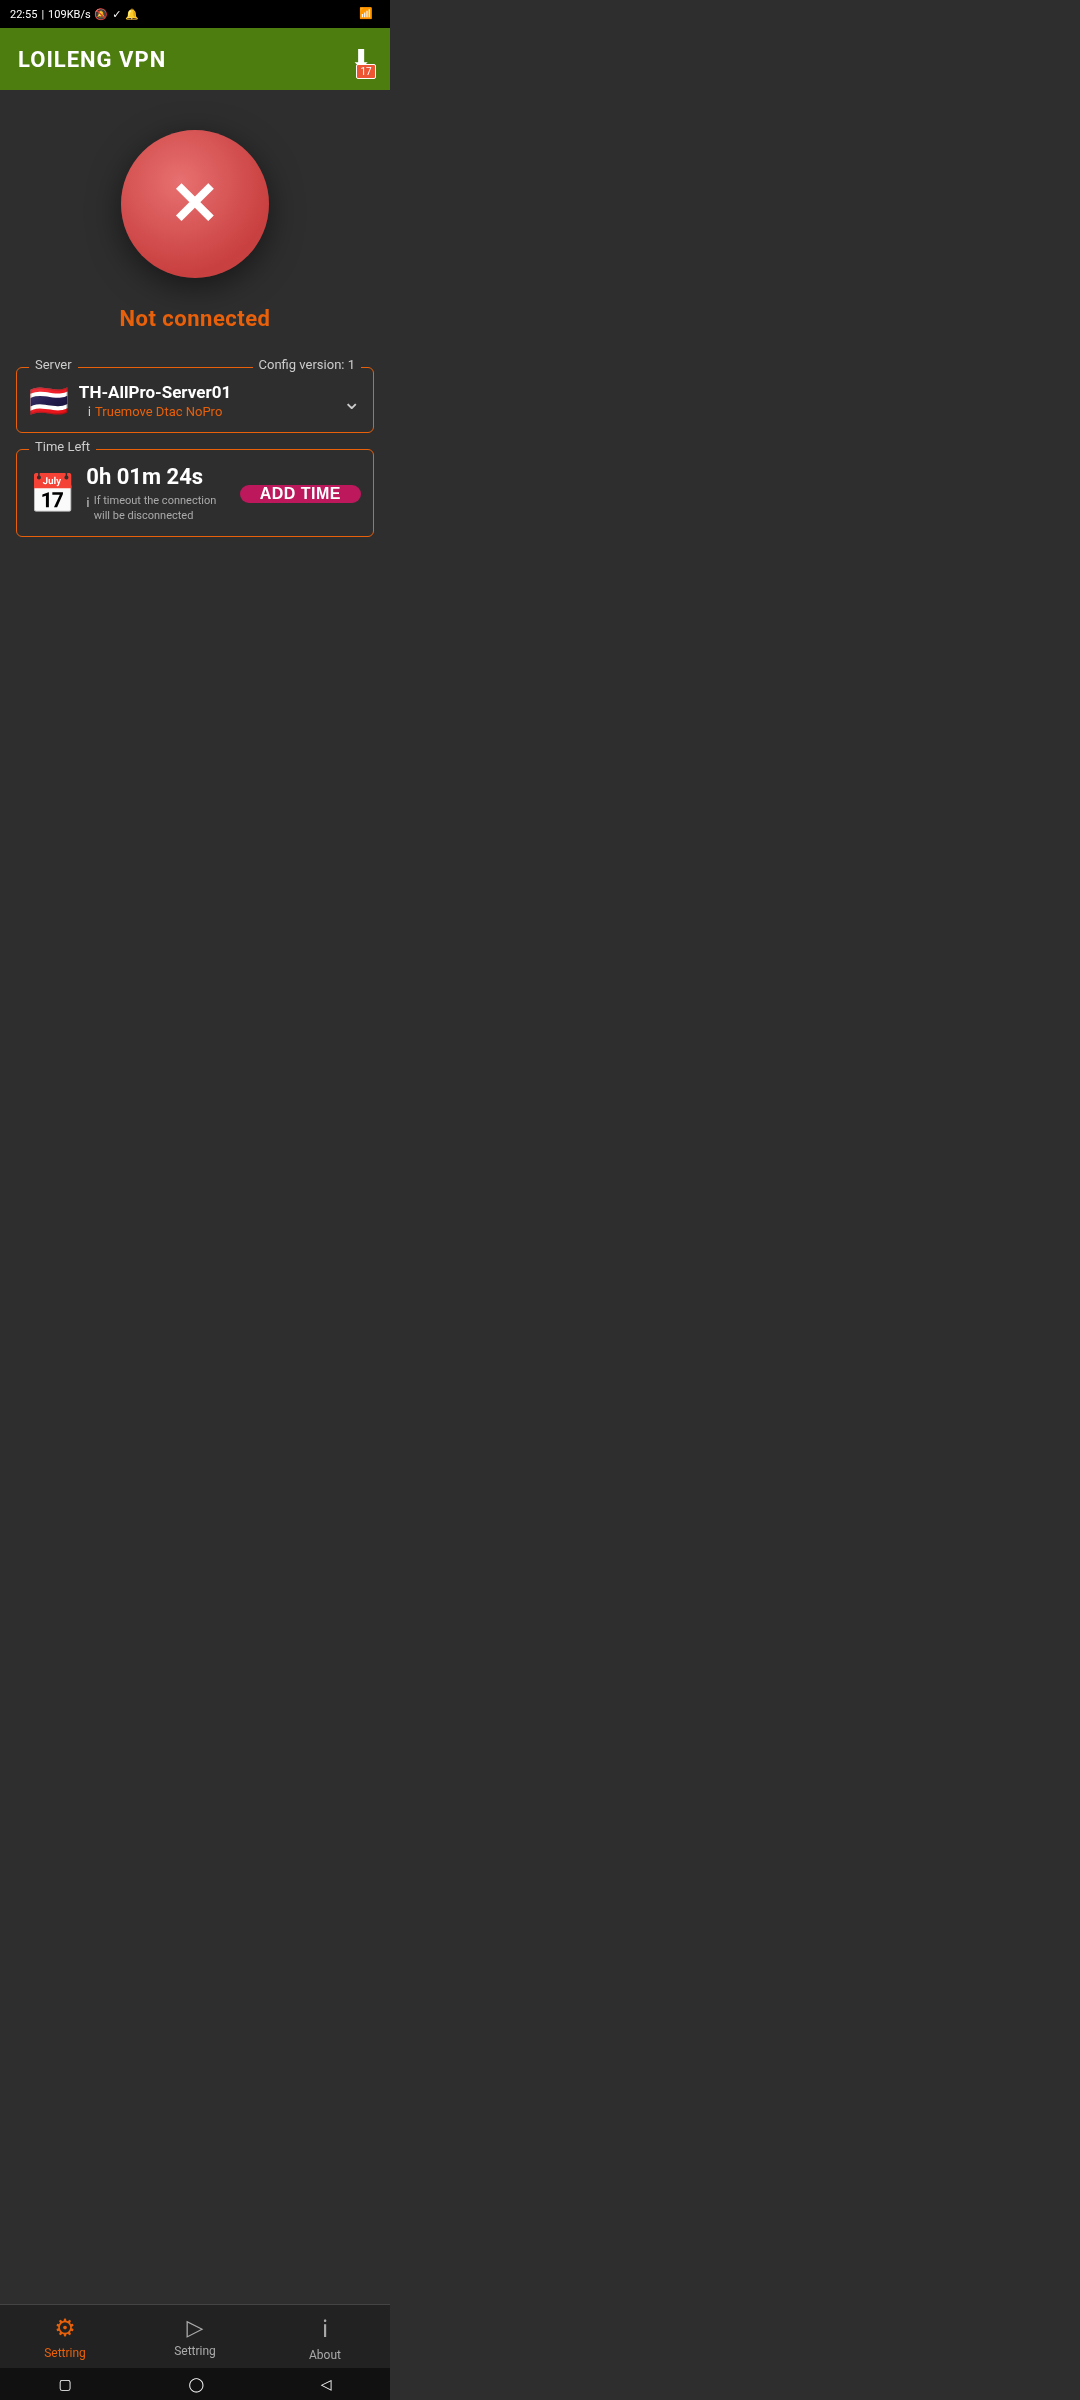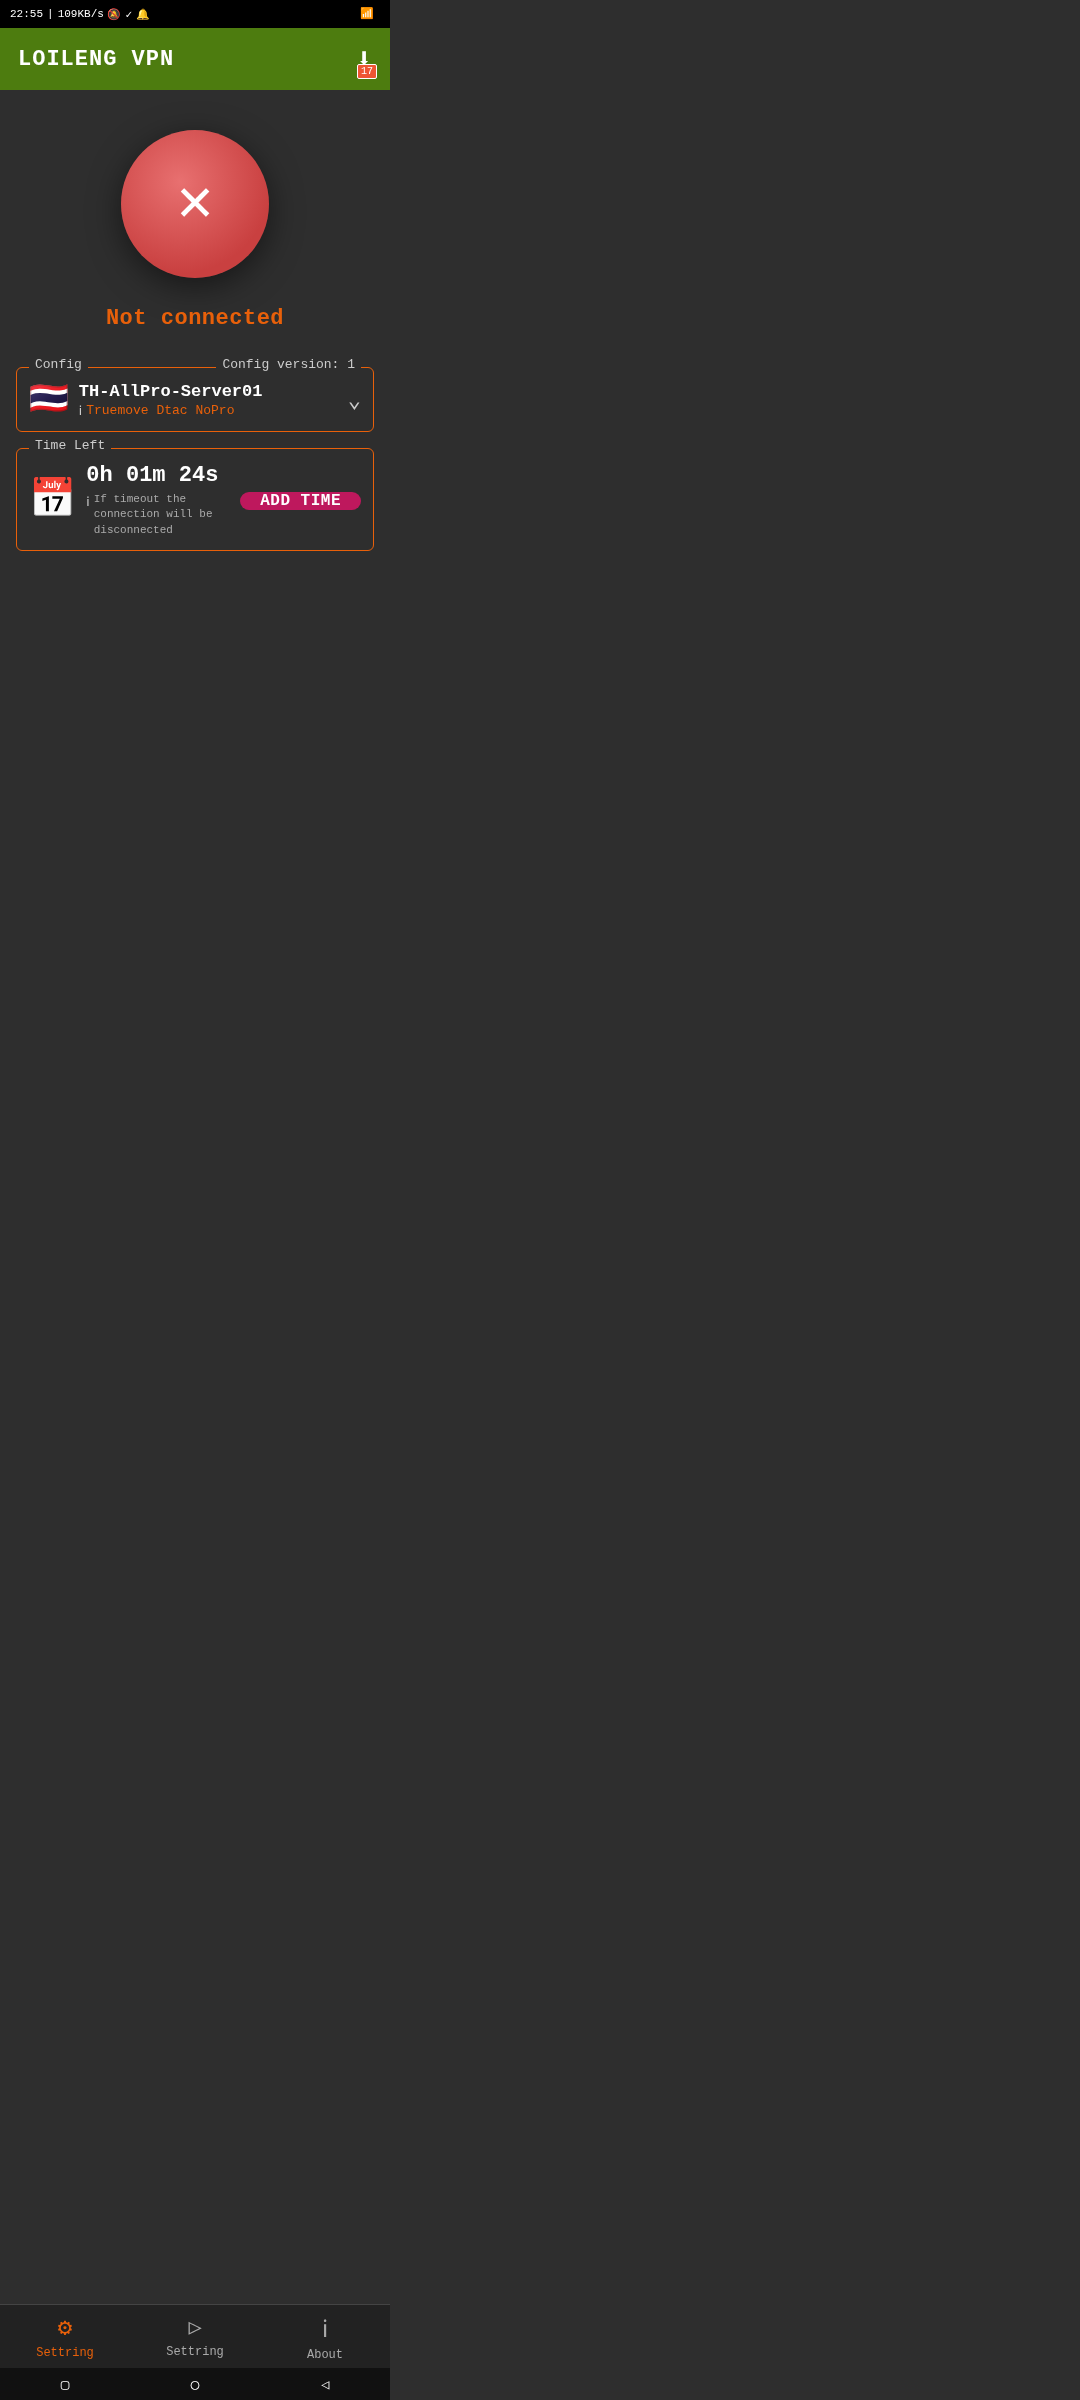--- a/index.html
+++ b/index.html
@@ -1,16 +1,16 @@
 <!DOCTYPE html>
 <html><head>
   <meta charset="utf-8">
   <meta name="viewport" content="width=device-width, initial-scale=1">
   <style>
-    * { margin: 0; padding: 0; box-sizing: border-box; font-family: Liberation Mono, monospace; }
+    * { margin: 0; padding: 0; box-sizing: border-box; }
     body {
       width: 390px;
       min-height: 866px;
       background: #2e2e2e;
       font-family: 'Roboto', Arial, sans-serif;
       color: #fff;
       overflow-x: hidden;
     }
 
     
@@ -139,20 +139,21 @@
       align-items: center;
       gap: 10px;
     }
     .flag-icon {
       font-size: 32px;
       line-height: 1;
     }
     .server-details {
       display: flex;
       flex-direction: column;
+      align-items: center;
     }
     .server-name {
       font-size: 17px;
       font-weight: bold;
       color: #fff;
     }
     .server-sub {
       display: flex;
       align-items: center;
       gap: 4px;
@@ -302,21 +303,21 @@
 
   <div class="vpn-button-wrapper">
     <div class="vpn-button">
       <span class="x-icon">✕</span>
     </div>
   </div>
 
   <div class="status-text">Not connected</div>
 
   <div class="box-container">
-    <span class="box-label">Config</span>
+    <span class="box-label">Server</span>
     <span class="box-label-right">Config version: 1</span>
     <div class="server-row">
       <div class="server-info">
         <span class="flag-icon">🇹🇭</span>
         <div class="server-details">
           <span class="server-name">TH-AllPro-Server01</span>
           <div class="server-sub">
             <span class="info-icon">ℹ</span>
             <span>Truemove Dtac NoPro</span>
           </div>

